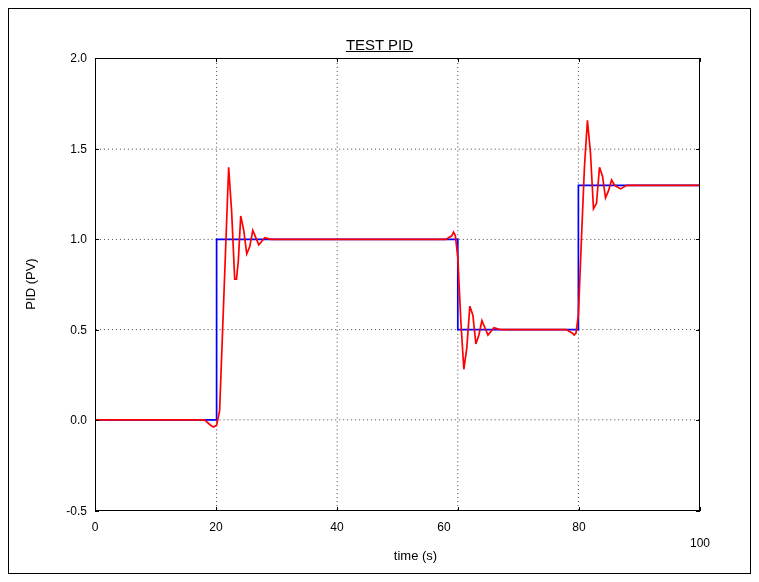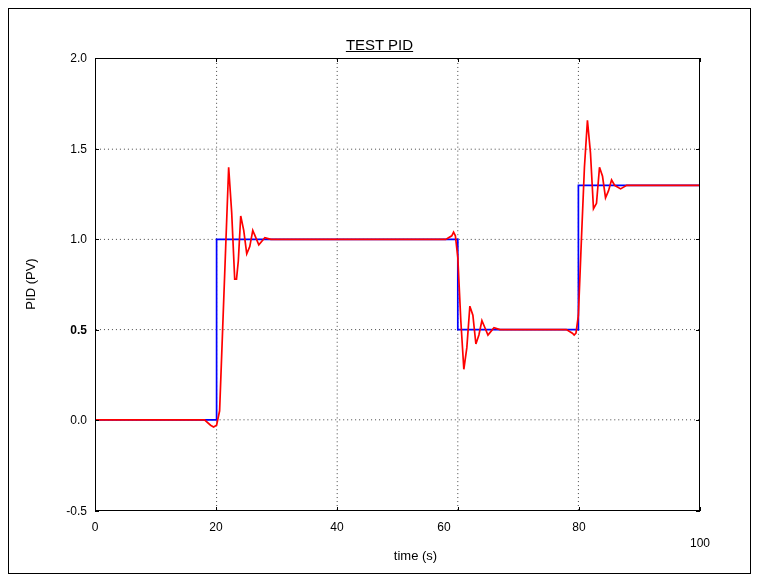--- a/index.html
+++ b/index.html
@@ -133,21 +133,21 @@
     <div class="tick-mark-x" style="left: 579px; top: 507px;"></div>
     <div class="xtick" style="left: 700px; margin-top: 16px;">100</div>
     <div class="tick-mark-x" style="left: 700px; top: 58px;"></div>
     <div class="tick-mark-x" style="left: 700px; top: 507px;"></div>
     <div class="ytick" style="top: 511px;">-0.5</div>
     <div class="tick-mark-y" style="top: 511px; left: 95px;"></div>
     <div class="tick-mark-y" style="top: 511px; left: 696px;"></div>
     <div class="ytick" style="top: 420.4px;">0.0</div>
     <div class="tick-mark-y" style="top: 420.4px; left: 95px;"></div>
     <div class="tick-mark-y" style="top: 420.4px; left: 696px;"></div>
-    <div class="ytick" style="top: 329.8px; font-weight: bold;">0.5</div>
+    <div class="ytick" style="top: 329.8px;">0.5</div>
     <div class="tick-mark-y" style="top: 329.8px; left: 95px;"></div>
     <div class="tick-mark-y" style="top: 329.8px; left: 696px;"></div>
     <div class="ytick" style="top: 239.2px;">1.0</div>
     <div class="tick-mark-y" style="top: 239.2px; left: 95px;"></div>
     <div class="tick-mark-y" style="top: 239.2px; left: 696px;"></div>
     <div class="ytick" style="top: 148.6px;">1.5</div>
     <div class="tick-mark-y" style="top: 148.6px; left: 95px;"></div>
     <div class="tick-mark-y" style="top: 148.6px; left: 696px;"></div>
     <div class="ytick" style="top: 58px;">2.0</div>
     <div class="tick-mark-y" style="top: 58px; left: 95px;"></div>

